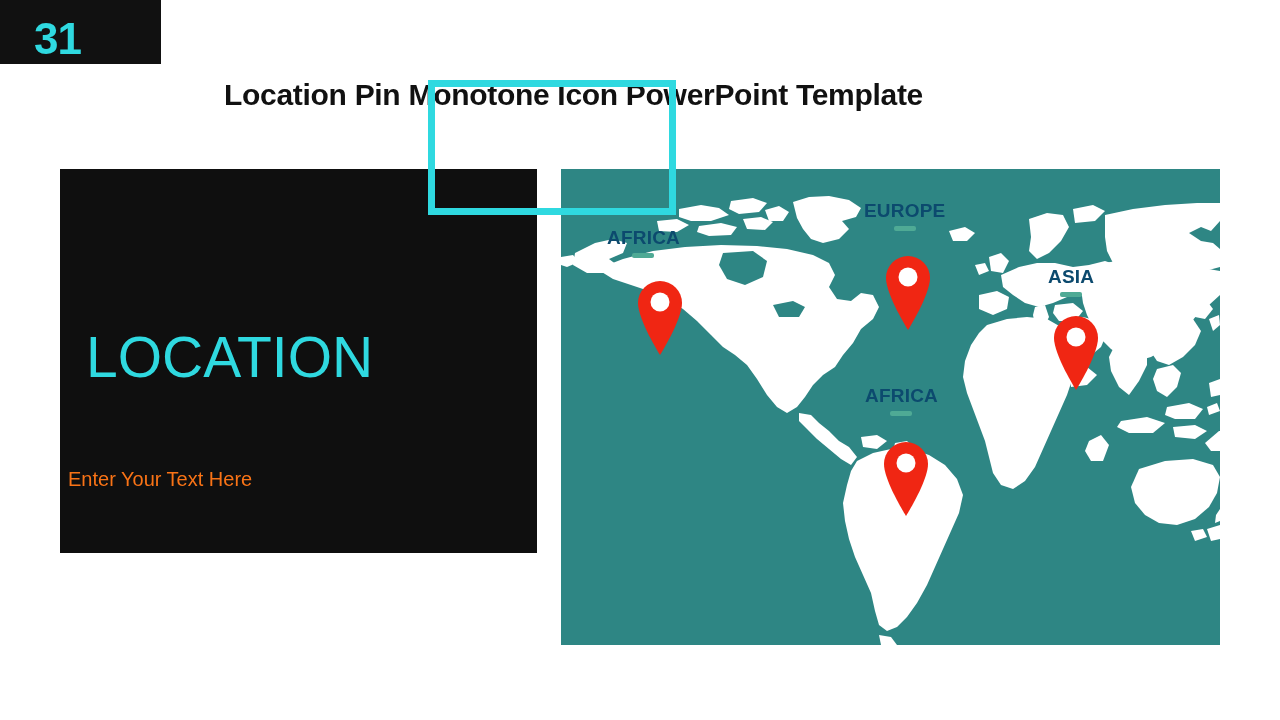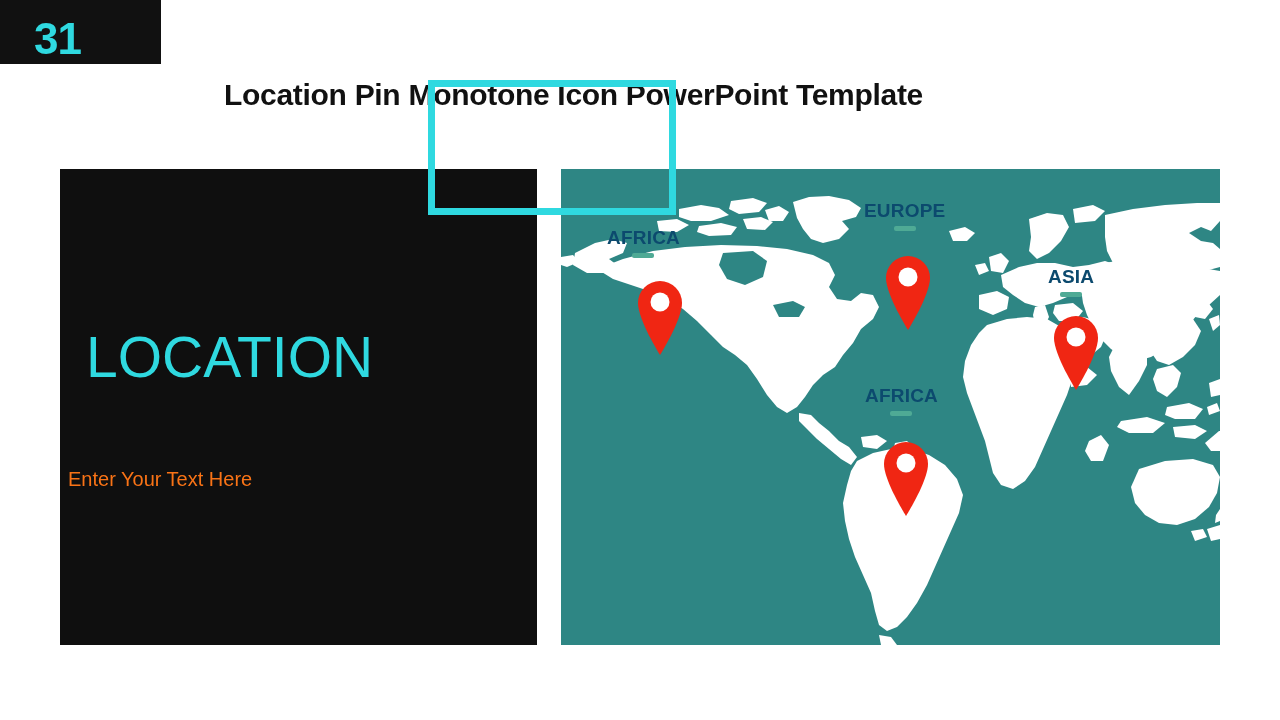--- a/index.html
+++ b/index.html
@@ -61,21 +61,21 @@
     box-sizing: border-box;
     z-index: 5;
   }
 
   
   #left-panel {
     position: absolute;
     left: 60px;
     top: 169px;
     width: 477px;
-    height: 476px;
+    height: 384px;
     background: #0F0F0F;
     z-index: 2;
   }
   #left-panel .headline {
     position: absolute;
     left: 26px;
     top: 160px;
     font-size: 57px;
     color: #2FD9E0;
     line-height: 1;

